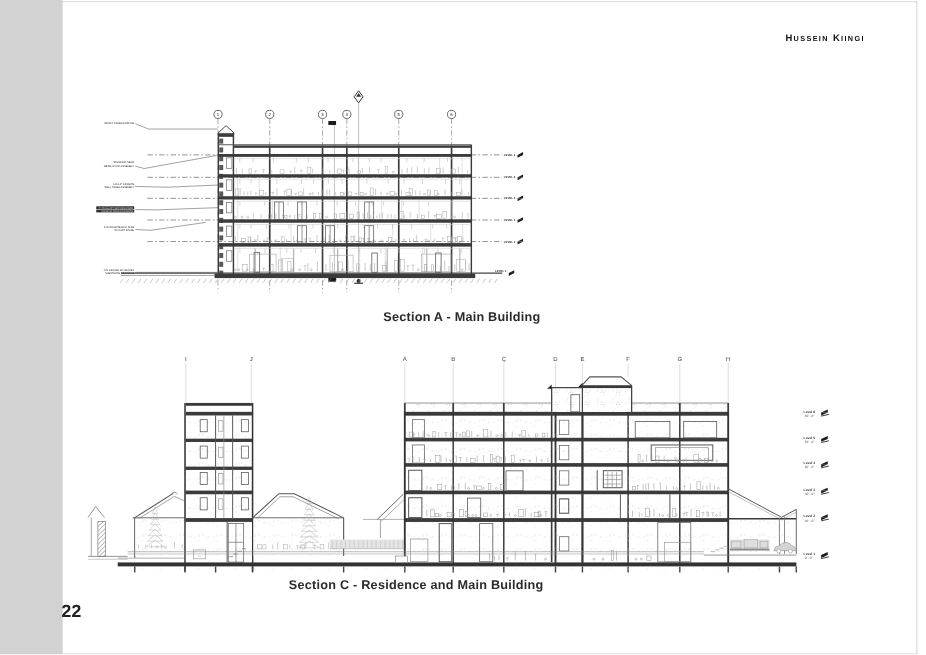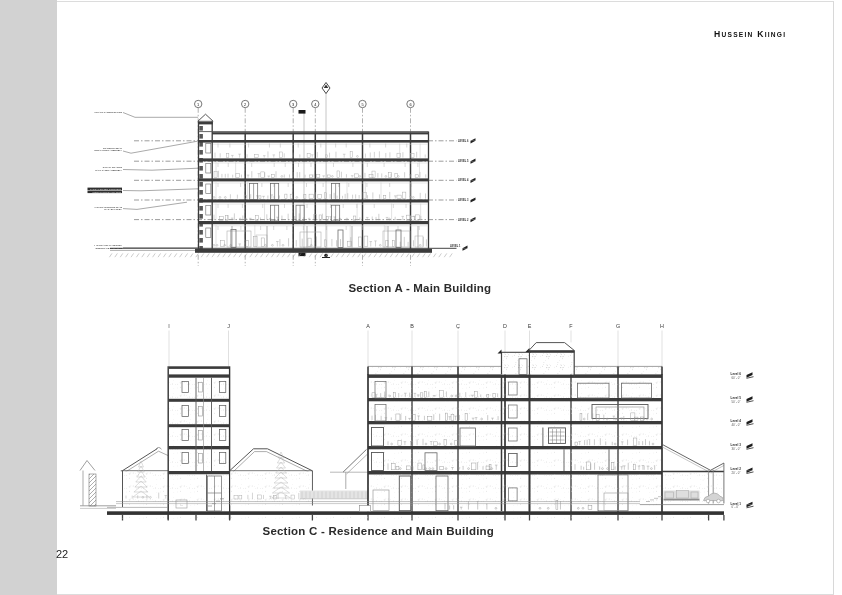--- a/index.html
+++ b/index.html
@@ -5,21 +5,21 @@
   body{width:842px;height:595px;position:relative;background:#ffffff;
        font-family:"Liberation Sans",sans-serif;overflow:hidden;}
 </style></head><body>
 
 <div style="position:absolute;left:0;top:0;width:57px;height:595px;background:#d2d2d2;"></div>
 
 <div style="position:absolute;left:57px;top:1px;width:776px;height:592px;border-top:1px solid #dcdcdc;border-bottom:1px solid #dcdcdc;border-right:1px solid #d8d8d8;"></div>
 
 <div style="position:absolute;left:714px;top:29px;font-size:8.6px;font-weight:bold;color:#111;letter-spacing:1.25px;">H<span style="font-size:6.6px;">USSEIN</span> K<span style="font-size:6.6px;">IINGI</span></div>
 
-<div style="position:absolute;left:56px;top:548px;font-size:11px;font-weight:normal;color:#222;">22</div>
+<div style="position:absolute;left:56px;top:548px;font-size:16px;font-weight:bold;color:#222;">22</div>
 <svg width="842" height="595" viewBox="0 0 842 595" style="position:absolute;left:0;top:0;">
 <defs>
 <pattern id="st" width="17" height="13" patternUnits="userSpaceOnUse">
  <circle cx="7.7" cy="7.2" r="0.48" fill="#dbdbdb"></circle>
  <circle cx="7.7" cy="10.9" r="0.34" fill="#dbdbdb"></circle>
  <circle cx="10.6" cy="10.1" r="0.32" fill="#d6d6d6"></circle>
  <circle cx="2.6" cy="7.0" r="0.48" fill="#c8c8c8"></circle>
  <circle cx="10.1" cy="5.2" r="0.39" fill="#d0d0d0"></circle>
  <circle cx="10.5" cy="10.6" r="0.31" fill="#c8c8c8"></circle>
  <circle cx="3.4" cy="3.3" r="0.31" fill="#dbdbdb"></circle>

